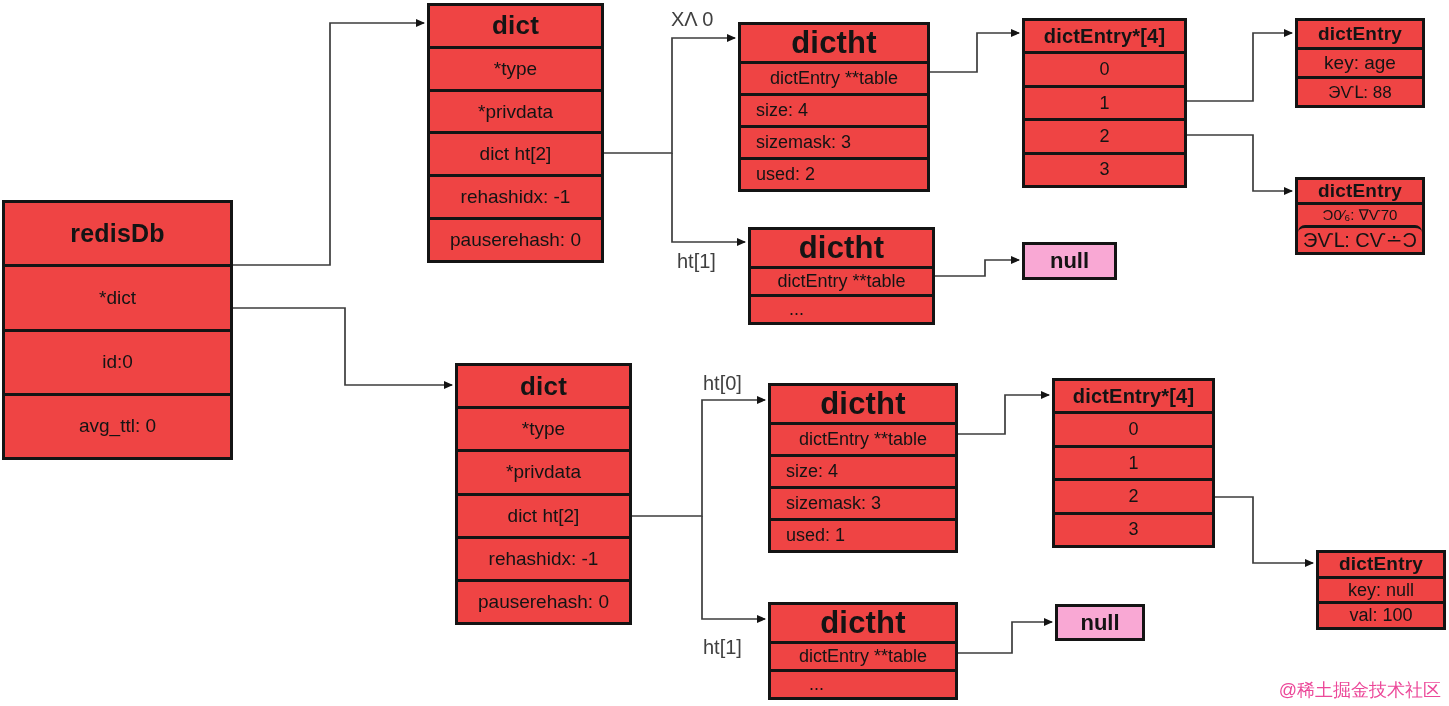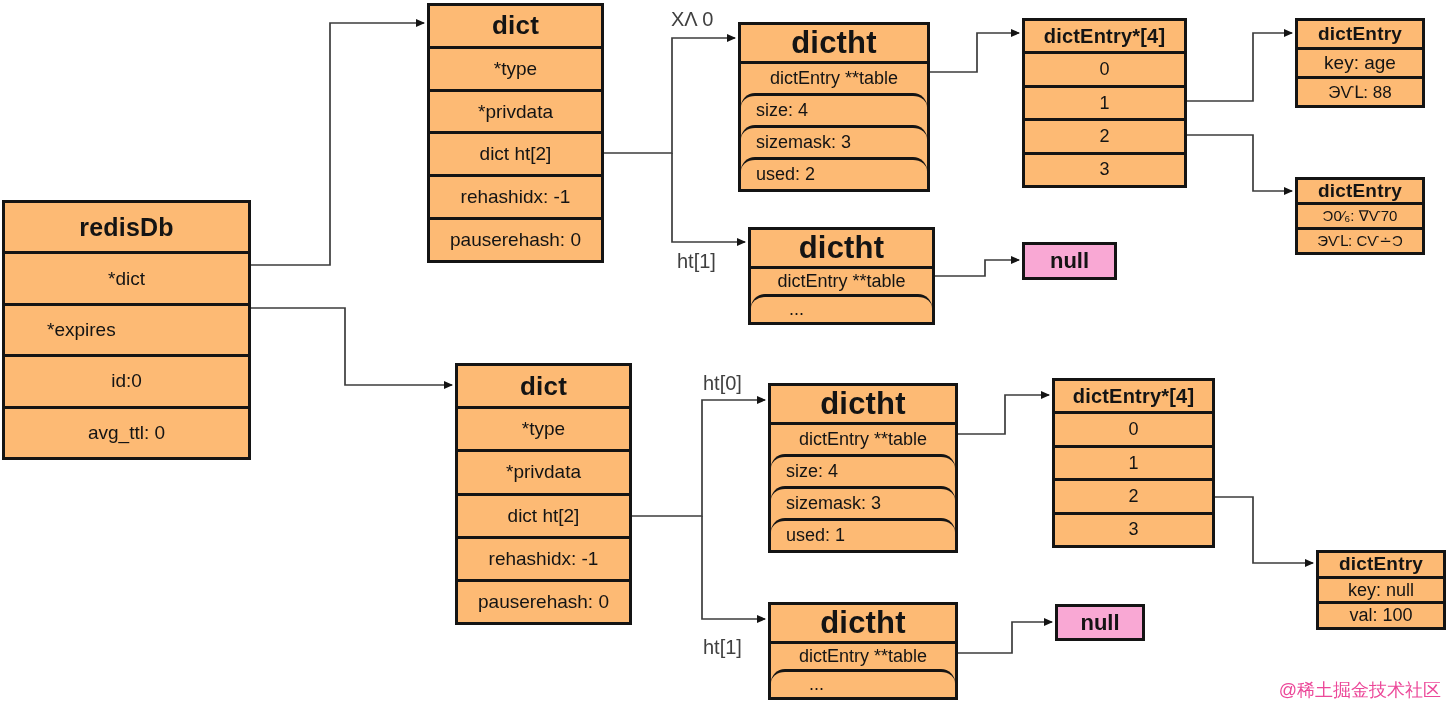--- a/index.html
+++ b/index.html
@@ -2,30 +2,30 @@
 <html><head>
 <meta charset="utf-8">
 <style>
   html,body{margin:0;padding:0;background:#ffffff;}
   #stage{
     position:relative;width:1449px;height:706px;background:#ffffff;overflow:hidden;
     font-family:"Liberation Sans", sans-serif;color:#141414;
   }
   svg.wires{position:absolute;left:0;top:0;width:1449px;height:706px;pointer-events:none;}
   .box{
-    position:absolute;background:#fdba74;border:3px solid #141414;
+    position:absolute;background:#ef4444;border:3px solid #141414;
     box-sizing:border-box;display:flex;flex-direction:column;
   }
   .hdr{
     flex:1;display:flex;align-items:center;justify-content:center;
     font-weight:bold;border-bottom:3px solid #141414;letter-spacing:0.2px;
   }
   .row{flex:1;display:flex;align-items:center;justify-content:center;}
   .row + .row{border-top:3px solid #141414;}
-  .row.left{justify-content:flex-start;padding-left:15px;border-radius:14px;}
+  .row.left{justify-content:flex-start;padding-left:15px;}
   .row.left2{justify-content:flex-start;padding-left:42px;}
   .big .hdr{font-size:26px;}
   .big .row{font-size:19px;}
   .ht .hdr{font-size:31px;}
   .ht .row{font-size:18px;}
   .arr .hdr{font-size:20px;}
   .arr .row{font-size:18px;}
   .ent .hdr{font-size:19px;border-bottom-width:3px;}
   .ent .row{font-size:17px;}
   .nullbox{
@@ -58,24 +58,23 @@
       <polyline points="1187,135 1253,135 1253,191 1292,191" marker-end="url(#arw)"></polyline>
       <polyline points="935,276 985,276 985,260 1019,260" marker-end="url(#arw)"></polyline>
       <polyline points="632,516 702,516 702,400 765,400" marker-end="url(#arw)"></polyline>
       <polyline points="702,516 702,619 765,619" marker-end="url(#arw)"></polyline>
       <polyline points="958,434 1005,434 1005,395 1049,395" marker-end="url(#arw)"></polyline>
       <polyline points="1215,497 1253,497 1253,563 1313,563" marker-end="url(#arw)"></polyline>
       <polyline points="958,653 1012,653 1012,622 1052,622" marker-end="url(#arw)"></polyline>
     </g>
   </svg>
 
-  <div class="box big" style="left:2px;top:200px;width:249px;height:260px;">
+  <div class="box big" style="left:2px;top:200px;width:231px;height:260px;">
     <div class="hdr" style="font-size:25px;">redisDb</div>
     <div class="row">*dict</div>
-    <div class="row left2">*expires</div>
     <div class="row">id:0</div>
     <div class="row">avg_ttl: 0</div>
   </div>
 
   <div class="box big" style="left:427px;top:3px;width:177px;height:260px;">
     <div class="hdr">dict</div>
     <div class="row">*type</div>
     <div class="row">*privdata</div>
     <div class="row">dict ht[2]</div>
     <div class="row">rehashidx: -1</div>
@@ -106,21 +105,21 @@
 
   <div class="box ent" style="left:1295px;top:18px;width:130px;height:90px;">
     <div class="hdr">dictEntry</div>
     <div class="row" style="font-size:19px;">key: age</div>
     <div class="row">ЭѴԼ: 88</div>
   </div>
 
   <div class="box ent" style="left:1295px;top:177px;width:130px;height:78px;">
     <div class="hdr">dictEntry</div>
     <div class="row" style="font-size:15px;">Ͻ0⁄₆: ∇Ѵ70</div>
-    <div class="row" style="font-size:15px;">ЭѴԼ: ϹѴ∸Ͻ</div>
+    <div class="row" style="font-size:20px;border-radius:7px;">ЭѴԼ: ϹѴ∸Ͻ</div>
   </div>
 
   <div class="nullbox" style="left:1022px;top:242px;width:95px;height:38px;">
     <span>null</span>
   </div>
 
   <div class="box big" style="left:455px;top:363px;width:177px;height:262px;">
     <div class="hdr">dict</div>
     <div class="row">*type</div>
     <div class="row">*privdata</div>

